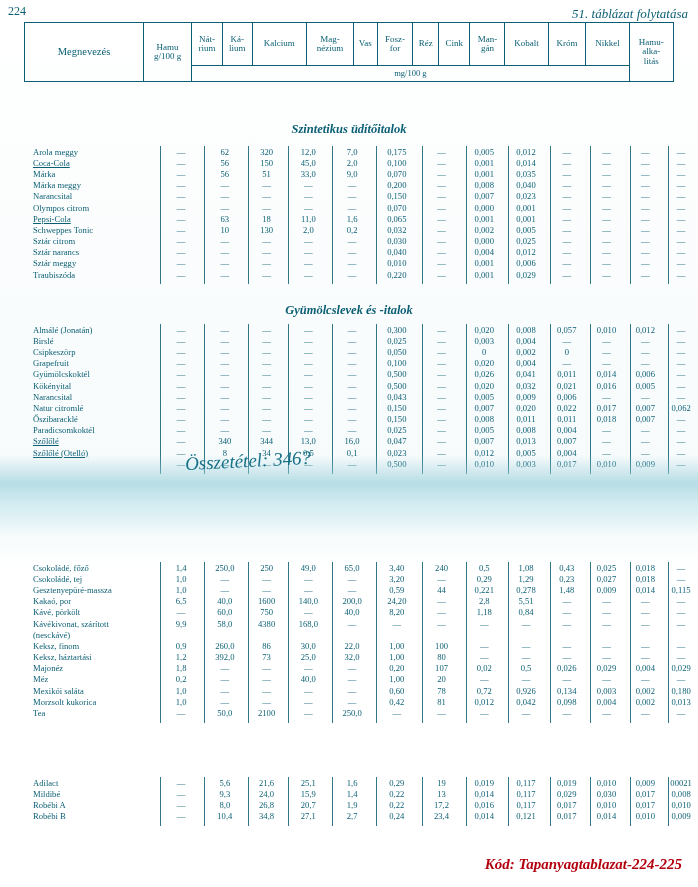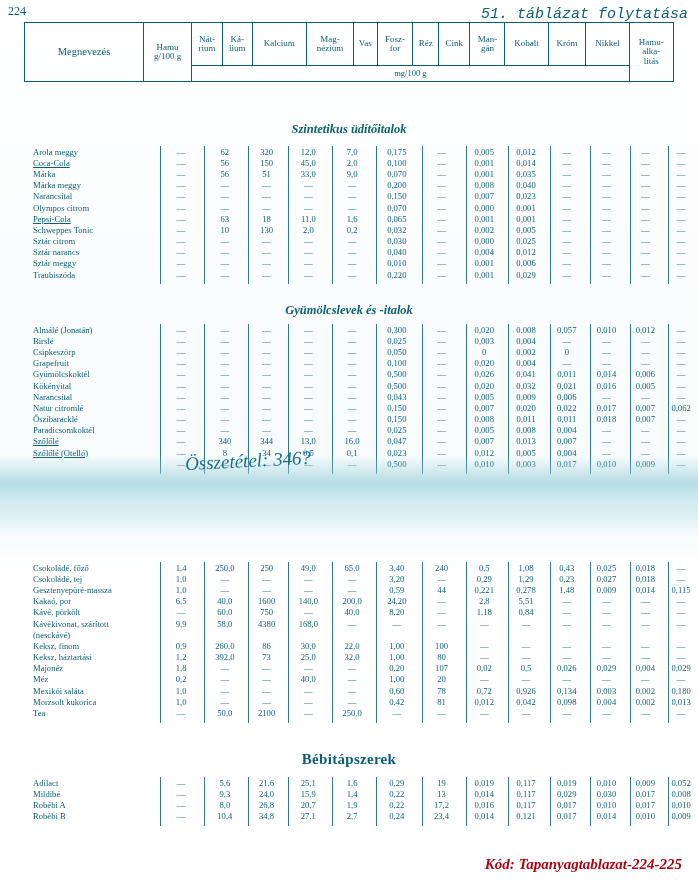--- a/index.html
+++ b/index.html
@@ -15,21 +15,21 @@
     position:absolute;inset:0;
     background:linear-gradient(180deg,#ffffff 0%,#f7fbfc 52%,#eef7f9 57%,#ffffff 64%,#ffffff 100%);
   }
   
   .haze{
     position:absolute;left:0;right:0;top:455px;height:80px;
     background:linear-gradient(180deg, rgba(190,226,233,0) 0%, rgba(164,212,222,0.75) 35%, rgba(205,233,239,0.85) 60%, rgba(255,255,255,0) 100%);
     pointer-events:none;
   }
   .pgnum{position:absolute;left:8px;top:4px;font-size:12px;color:#0b5f74;}
-  .contHead{position:absolute;right:10px;top:6px;font-size:15px;font-style:italic;font-family:Liberation Mono, monospace;}
+  .contHead{position:absolute;right:10px;top:6px;font-size:13px;font-style:italic;}
 
   table.hdr{
     position:absolute;left:24px;top:22px;width:650px;
     border-collapse:collapse;font-size:9px;
   }
   table.hdr td{
     border:1px solid #0b5f74;
     text-align:center;vertical-align:middle;
     line-height:1.05;
     padding:1px 0;
@@ -751,37 +751,36 @@
         <div class="c c6">—</div>
         <div class="c c7">—</div>
         <div class="c c8">—</div>
         <div class="c c9">—</div>
         <div class="c c10">—</div>
         <div class="c c11">—</div>
         <div class="c c12">—</div>
       </div>
     </div>
 
-  <h2 class="sec" style="top:751px">Bébitápszerek</h2>
   <div class="rows" id="block3" style="top:777px">
       <div class="row">
         <div class="c-name">Adilact</div>
         <div class="c c0">—</div>
         <div class="c c1">5,6</div>
         <div class="c c2">21,6</div>
         <div class="c c3">25,1</div>
         <div class="c c4">1,6</div>
         <div class="c c5">0,29</div>
         <div class="c c6">19</div>
         <div class="c c7">0,019</div>
         <div class="c c8">0,117</div>
         <div class="c c9">0,019</div>
         <div class="c c10">0,010</div>
         <div class="c c11">0,009</div>
-        <div class="c c12">0,052</div>
+        <div class="c c12">00021</div>
       </div>
       <div class="row">
         <div class="c-name">Mildibé</div>
         <div class="c c0">—</div>
         <div class="c c1">9,3</div>
         <div class="c c2">24,0</div>
         <div class="c c3">15,9</div>
         <div class="c c4">1,4</div>
         <div class="c c5">0,22</div>
         <div class="c c6">13</div>

